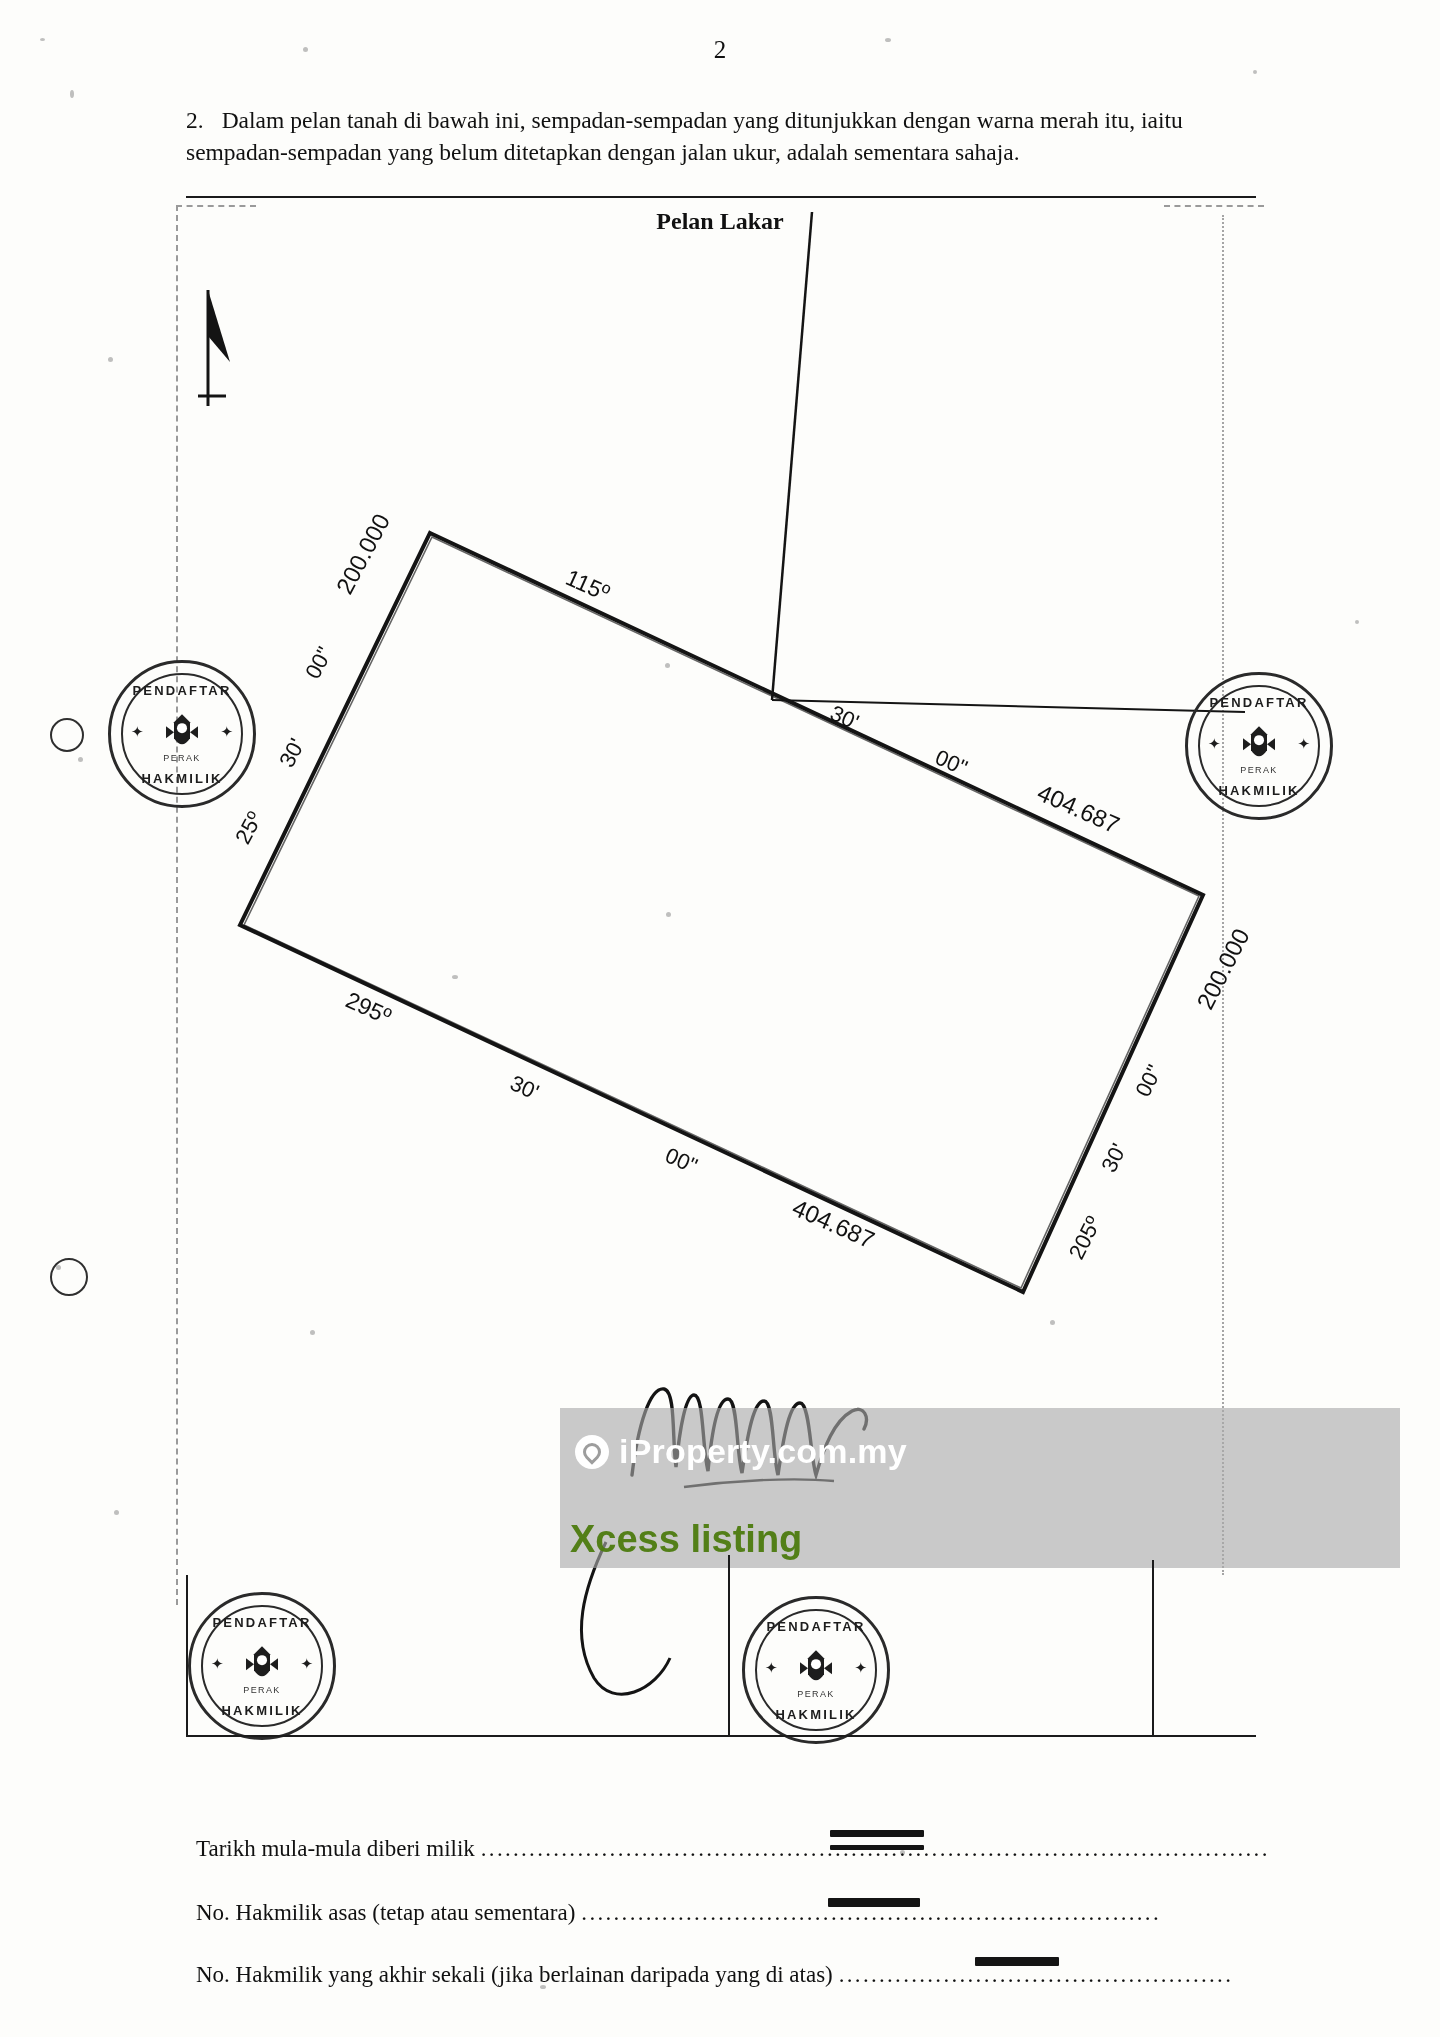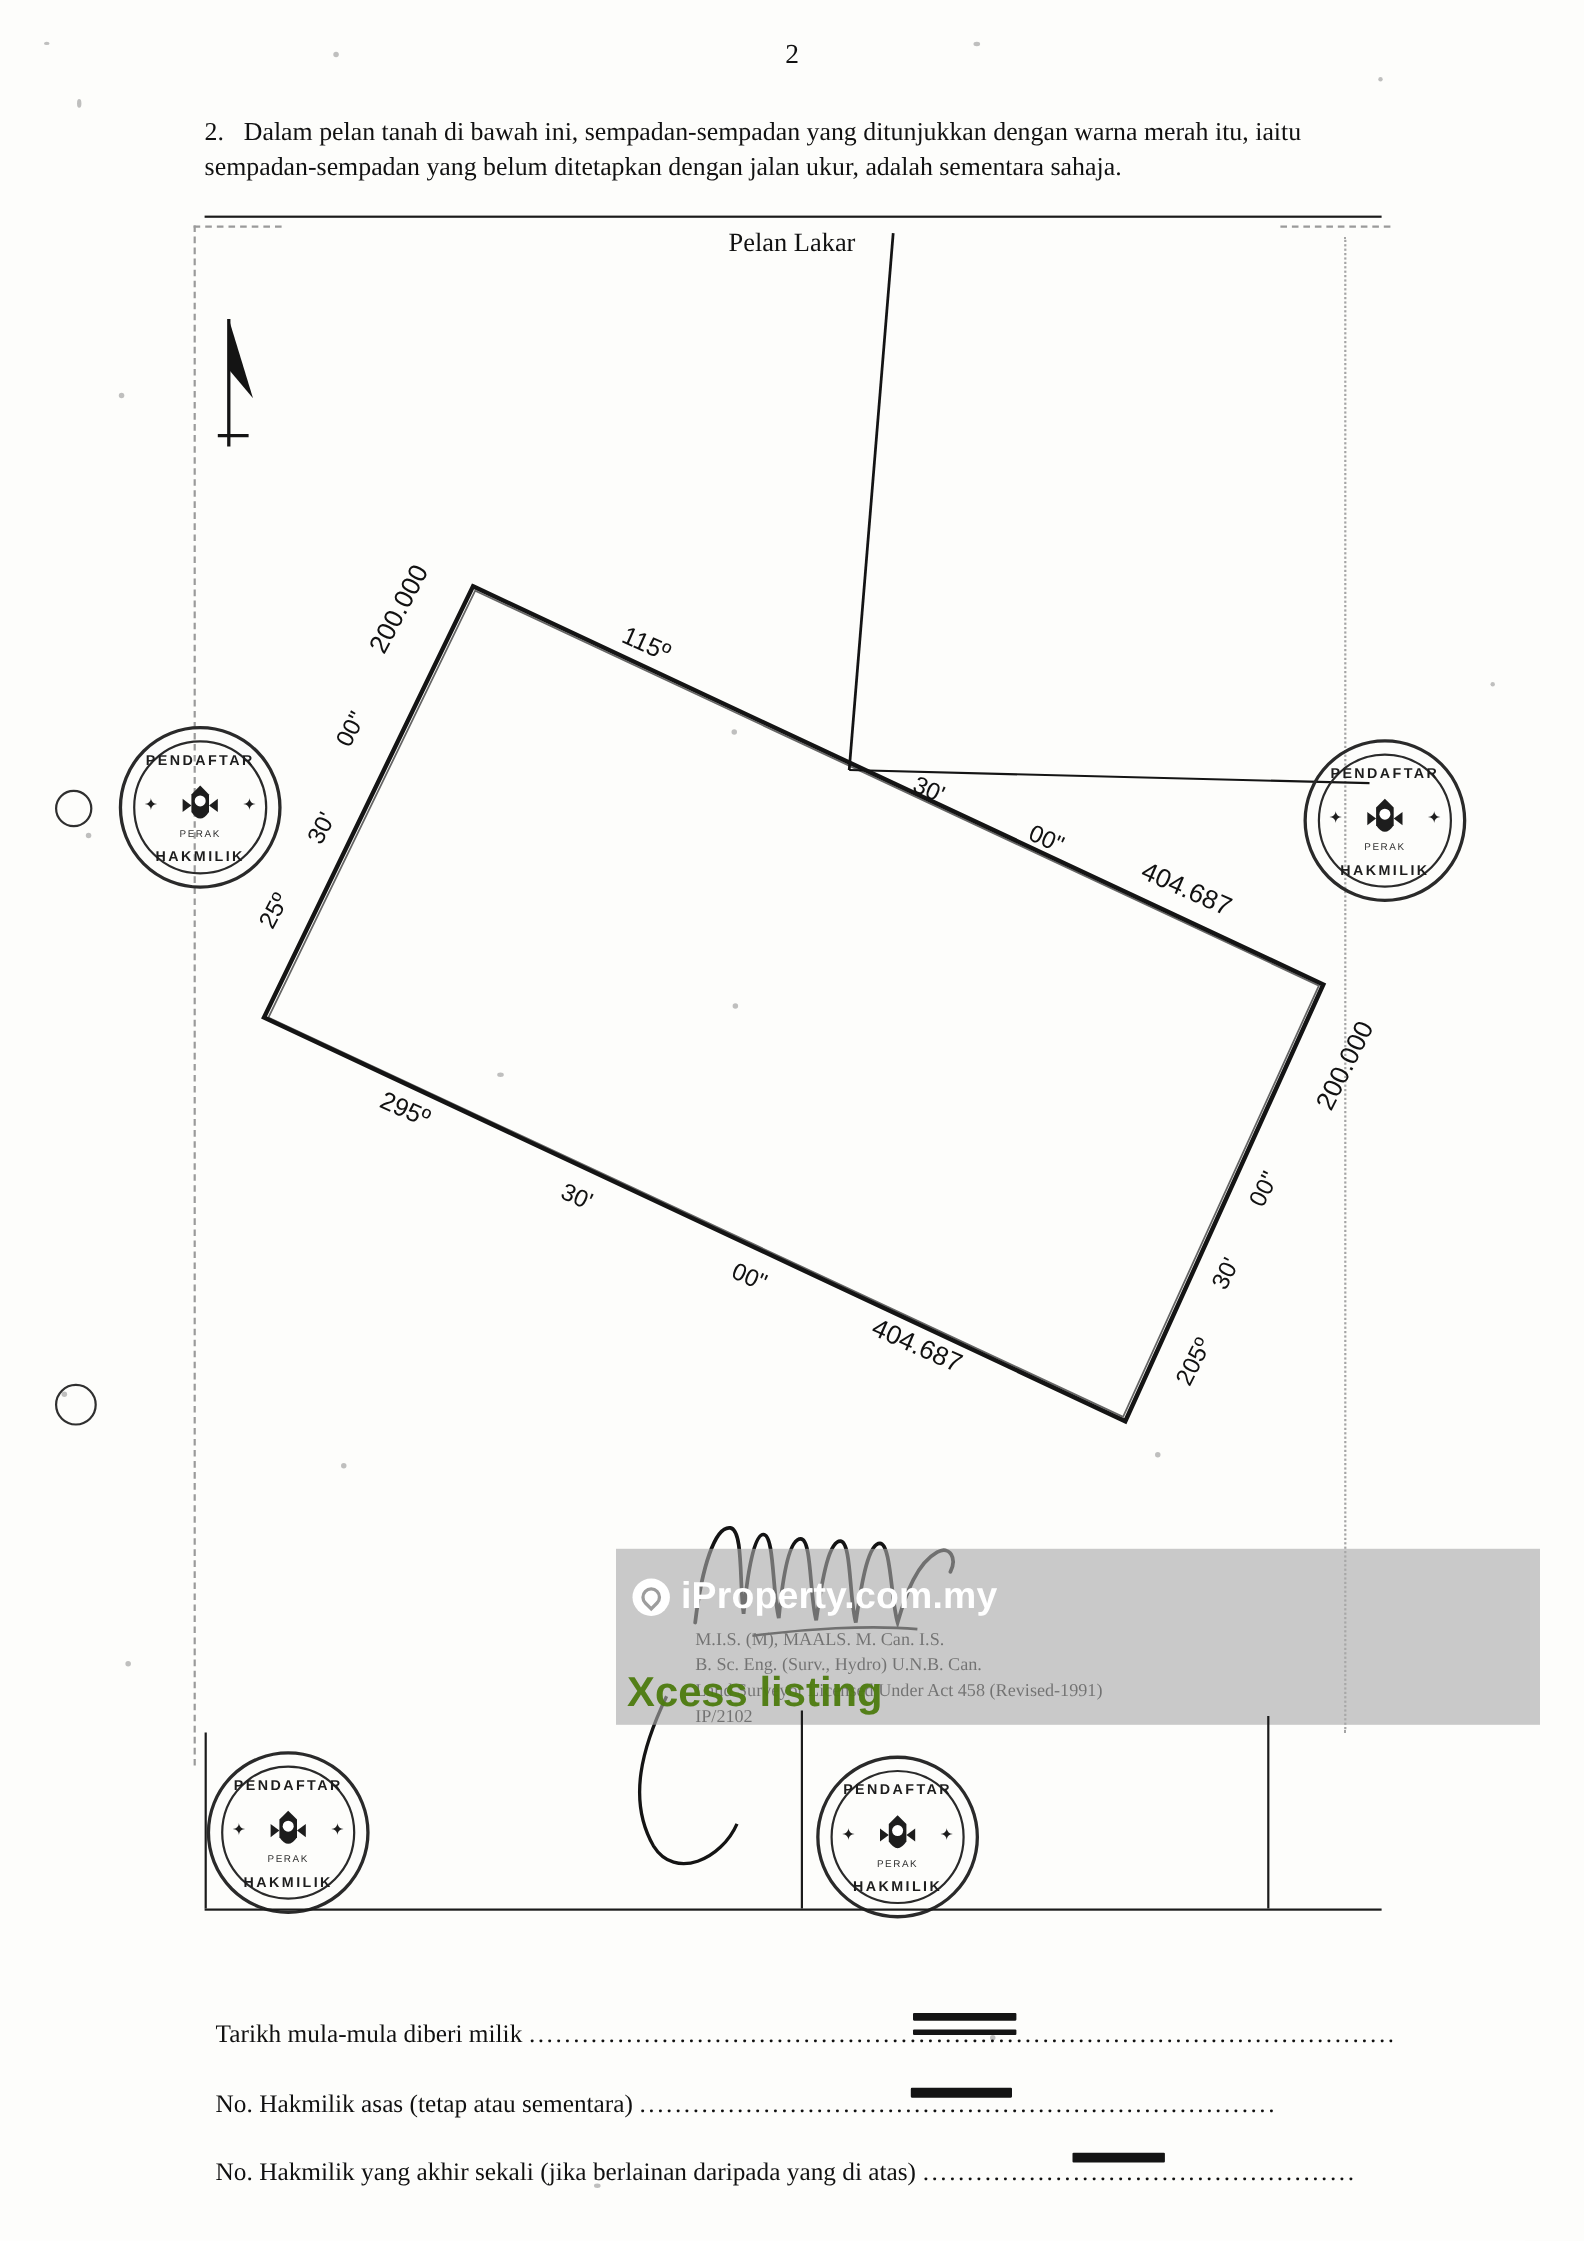--- a/index.html
+++ b/index.html
@@ -60,21 +60,21 @@
 
   .top-rule { left: 186px; top: 196px; width: 1070px; }
 
   .plan-title {
     position: absolute;
     top: 208px;
     left: 0;
     width: 100%;
     text-align: center;
     font-size: 24px;
-    font-weight: normal;
+    font-weight: bold;
     font-family: "Liberation Serif", serif;
   }
 
   .lot-info {
     position: absolute;
     top: 290px;
     left: 246px;
     font-family: "DejaVu Sans Mono", monospace;
     font-size: 19.5px;
     line-height: 1.42;
@@ -417,26 +417,20 @@
   <svg class="signature" width="300" height="150" viewBox="0 0 300 150">
     <path d="M12 120 C18 70 30 32 44 34 C56 36 52 86 56 112 C60 70 66 40 74 40 C84 40 82 92 88 116
              C92 74 98 44 108 44 C118 44 116 96 122 118 C128 76 134 46 144 46 C154 46 152 98 158 120
              C164 78 170 48 180 48 C190 48 190 100 196 120 C204 92 214 66 232 56 C244 50 250 62 244 74" fill="none" stroke="#141414" stroke-width="3.4" stroke-linecap="round"></path>
     <path d="M64 132 C110 126 170 122 214 126" fill="none" stroke="#141414" stroke-width="2.4"></path>
   </svg>
   <svg style="position:absolute;left:560px;top:1540px;" width="220" height="170" viewBox="0 0 220 170">
     <path d="M46 2 C24 48 10 96 34 138 C54 170 96 150 110 118" fill="none" stroke="#141414" stroke-width="3"></path>
   </svg>
 
-  <div class="surveyor-block">
-    <div>M.I.S. (M), MAALS. M. Can. I.S.</div>
-    <div>B. Sc. Eng. (Surv., Hydro) U.N.B. Can.</div>
-    <div>Land Surveyor Licensed Under Act 458 (Revised-1991)</div>
-    <div>IP/2102</div>
-  </div>
 
   <div class="watermark"></div>
   <div class="wm-main">
     <span class="wm-pin">
         <span></span>
       </span>
     <span>iProperty.com.my</span>
   </div>
   <div class="wm-sub">Xcess listing</div>
 

